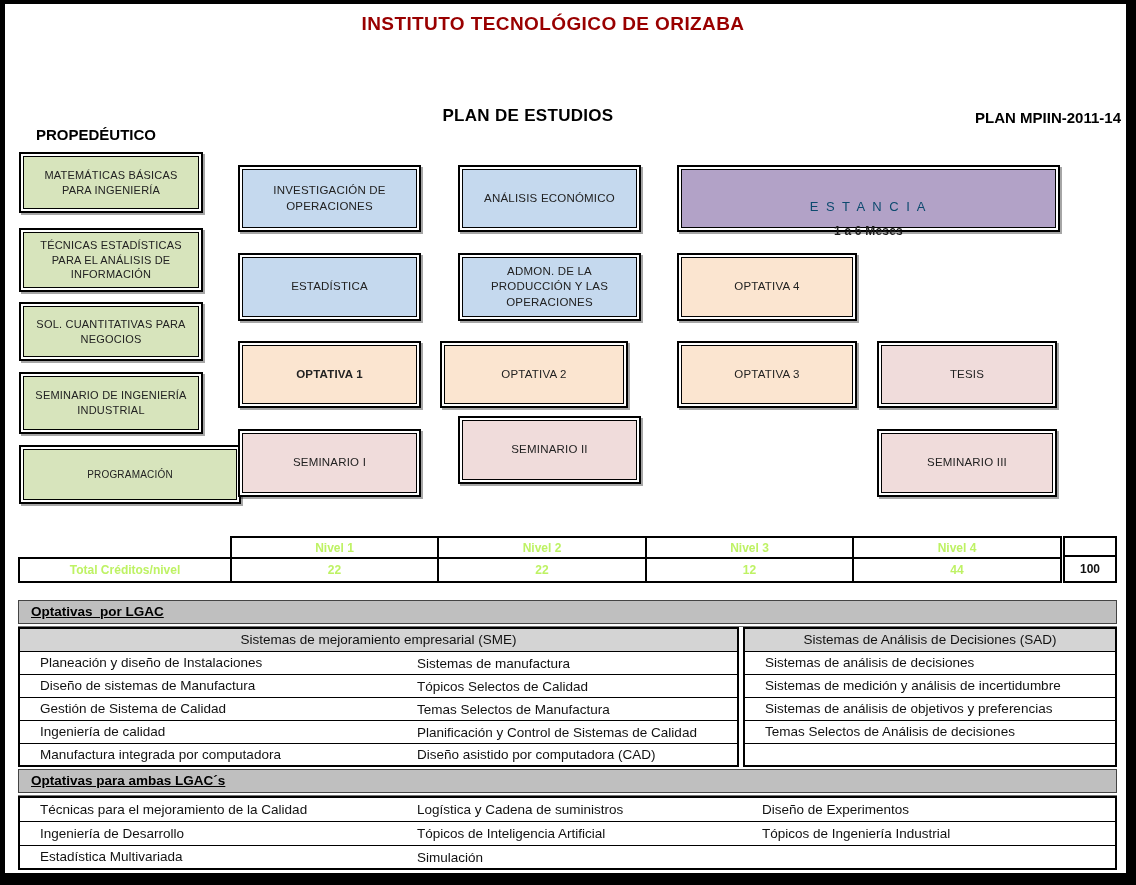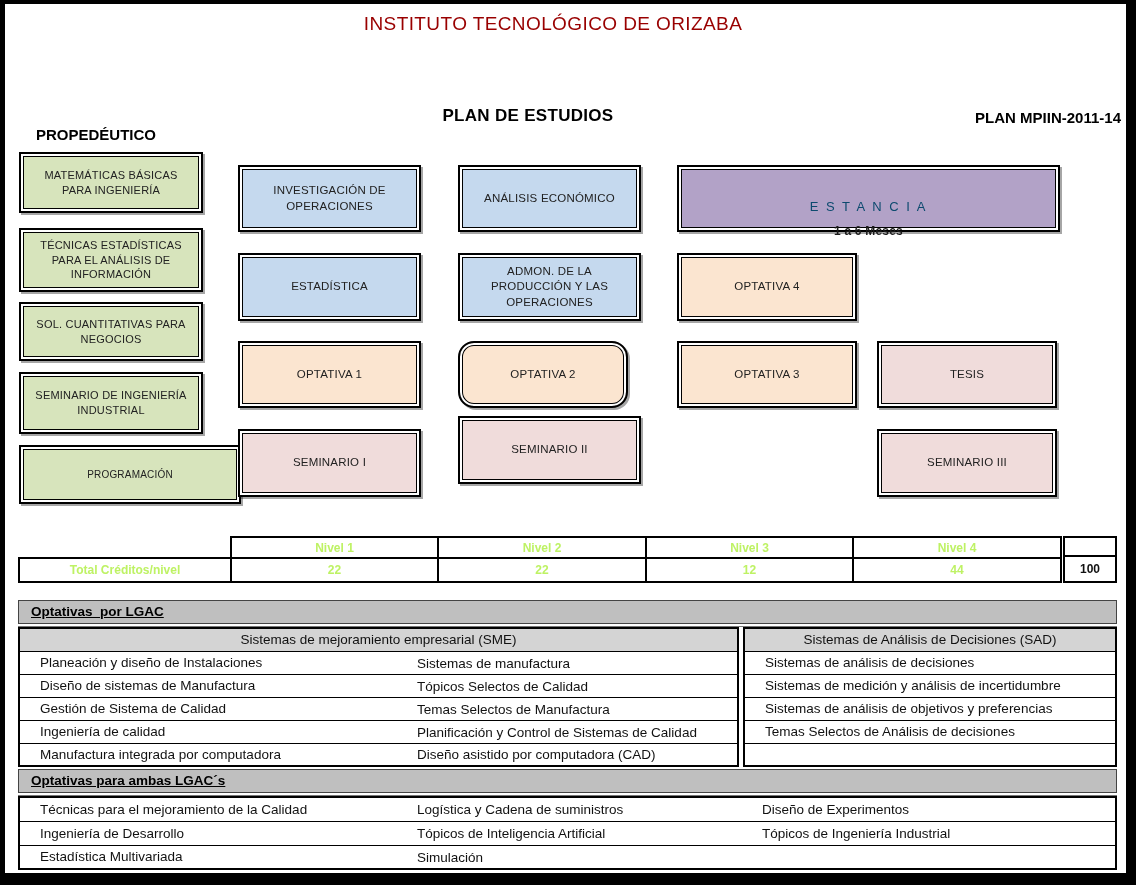--- a/index.html
+++ b/index.html
@@ -4,21 +4,21 @@
 <style>
   html,body{margin:0;padding:0;background:#e8e8e8;}
   *{box-sizing:border-box;}
   .page{
     position:relative;width:1136px;height:885px;background:#000;
     font-family:"Liberation Sans","DejaVu Sans",sans-serif;color:#111;
     overflow:hidden;margin:0 auto;
   }
   .inner{position:absolute;left:5px;top:4px;right:10px;bottom:12px;background:#fff;}
   .abs{position:absolute;}
-  .title1{left:0;right:30px;top:13px;text-align:center;font-size:19px;font-weight:normal;color:#990000;letter-spacing:.4px;}
+  .title1{left:0;right:30px;top:13px;text-align:center;font-size:19px;font-weight:bold;color:#990000;letter-spacing:.4px;}
   .title2{left:0;right:30px;top:51px;text-align:center;font-size:17.5px;font-weight:bold;color:#990000;letter-spacing:.4px;}
   .plan-title{left:0;right:80px;top:106px;text-align:center;font-size:17px;font-weight:bold;color:#000;letter-spacing:.3px;}
   .plan-code{right:15px;top:109px;font-size:15px;font-weight:bold;color:#000;}
   .prope-label{left:36px;top:126px;font-size:15px;font-weight:bold;color:#000;}
   .box{
     position:absolute;display:flex;flex-direction:column;align-items:center;justify-content:center;
     text-align:center;border:2px solid #000;
     box-shadow:inset 0 0 0 2px #fff, inset 0 0 0 3px #000, 2px 2px 0 rgba(0,0,0,.35);
     font-size:11.5px;line-height:1.35;color:#222;padding:5px 12px;letter-spacing:.2px;
   }
@@ -63,26 +63,26 @@
   <div class="abs prope-label">PROPEDÉUTICO</div>
 
   <div class="box green" style="left:19px;top:152px;width:184px;height:61px;font-size:11px;">MATEMÁTICAS BÁSICAS PARA INGENIERÍA</div>
   <div class="box green" style="left:19px;top:228px;width:184px;height:64px;font-size:11px;">TÉCNICAS ESTADÍSTICAS PARA EL ANÁLISIS DE INFORMACIÓN</div>
   <div class="box green" style="left:19px;top:302px;width:184px;height:59px;font-size:11px;">SOL. CUANTITATIVAS PARA NEGOCIOS</div>
   <div class="box green" style="left:19px;top:372px;width:184px;height:62px;font-size:11px;">SEMINARIO DE INGENIERÍA INDUSTRIAL</div>
   <div class="box green" style="left:19px;top:445px;width:222px;height:59px;font-size:10px;">PROGRAMACIÓN</div>
 
   <div class="box blue" style="left:238px;top:165px;width:183px;height:67px;">INVESTIGACIÓN DE OPERACIONES</div>
   <div class="box blue" style="left:238px;top:253px;width:183px;height:68px;">ESTADÍSTICA</div>
-  <div class="box peach" style="left:238px;top:341px;width:183px;height:67px;">OPTATIVA 1</div>
+  <div class="box peach" style="left:238px;top:341px;width:183px;height:67px;font-weight:bold;">OPTATIVA 1</div>
   <div class="box pink" style="left:238px;top:429px;width:183px;height:68px;">SEMINARIO I</div>
 
   <div class="box blue" style="left:458px;top:165px;width:183px;height:67px;">ANÁLISIS ECONÓMICO</div>
   <div class="box blue" style="left:458px;top:253px;width:183px;height:68px;">ADMON. DE LA PRODUCCIÓN Y LAS OPERACIONES</div>
-  <div class="box peach" style="left:458px;top:341px;width:170px;height:67px;border-radius:16px;">OPTATIVA 2</div>
+  <div class="box peach" style="left:440px;top:341px;width:188px;height:67px;">OPTATIVA 2</div>
   <div class="box pink" style="left:458px;top:416px;width:183px;height:68px;">SEMINARIO II</div>
 
   <div class="box purple" style="left:677px;top:165px;width:383px;height:67px;">
     <div class="estancia-title">E S T A N C I A</div>
     <div class="estancia-sub">1 a 6 Meses</div>
   </div>
 
   <div class="box peach" style="left:677px;top:253px;width:180px;height:68px;">OPTATIVA 4</div>
   <div class="box peach" style="left:677px;top:341px;width:180px;height:67px;">OPTATIVA 3</div>
 

